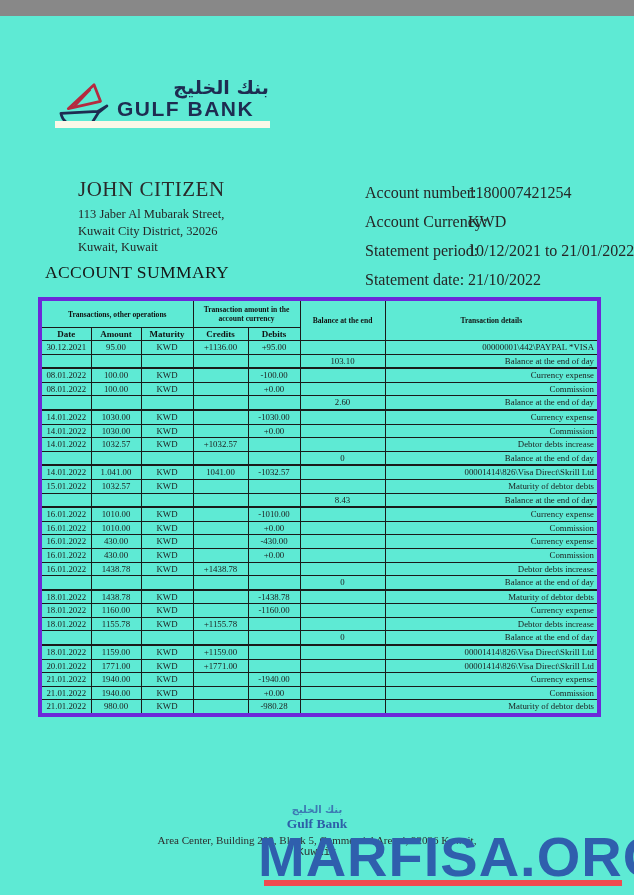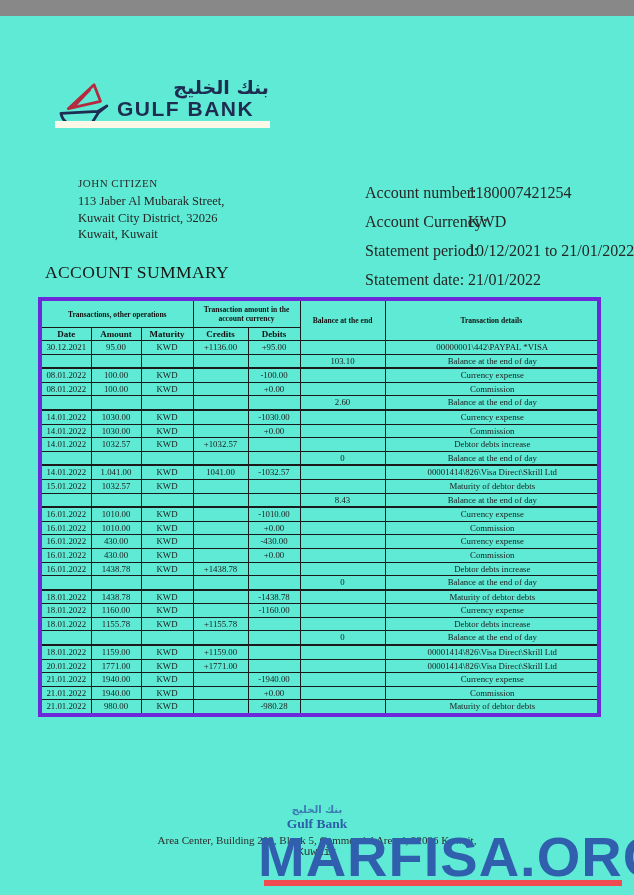--- a/index.html
+++ b/index.html
@@ -19,21 +19,21 @@
     font-size:19px; line-height:22px; color:#1e2c51;
   }
   .logo-name {
     display:block; font-family:"Liberation Sans", sans-serif; font-weight:bold;
     font-size:21px; line-height:21px; letter-spacing:1.5px; color:#1e2c51;
   }
   .logo-underline { position:absolute; left:55px; top:105px; width:215px; height:7px; background:#fcf8e8; }
 
   
   .customer { position:absolute; left:78px; top:161px; }
-  .customer-name { font-size:11px; letter-spacing:0.5px; color:#2a2a2a; margin-bottom:4px; }
+  .customer-name { font-size:21px; letter-spacing:0.5px; color:#2a2a2a; margin-bottom:4px; }
   .customer-address div { font-size:12.5px; line-height:16.5px; color:#262626; }
 
   .account-info { position:absolute; left:365px; top:170px; display:grid; grid-template-columns:103px auto; row-gap:15px; font-size:16px; line-height:14px; color:#262626; }
   .account-info .lbl { white-space:nowrap; }
   .account-info .val { white-space:nowrap; }
 
   
   .summary-title { position:absolute; left:45px; top:246px; font-size:17.5px; font-weight:normal; letter-spacing:0.4px; color:#161616; }
 
   
@@ -43,21 +43,21 @@
     border:4px solid #6d28d9;
   }
   .stmt th, .stmt td { border:1px solid #1a1a1a; overflow:hidden; }
   .stmt thead th { font-weight:bold; text-align:center; vertical-align:middle; color:#111; }
   .stmt .group-th { font-size:7.6px; line-height:9px; height:24px; padding:1px 6px; }
   .stmt .sub-th { font-size:9px; height:12px; line-height:12px; padding:0; }
   .stmt td {
     font-size:8.8px; height:12.6px; line-height:12.6px;
     padding:0 3px; text-align:center; white-space:nowrap; color:#1c1c1c;
   }
-  .stmt td.details { text-align:center; padding-left:5px; }
+  .stmt td.details { text-align:right; padding-left:5px; }
   .stmt tr.balance-row td { border-bottom:2px solid #1a1a1a; }
 
   
   .footer { position:absolute; left:0; width:634px; top:788px; text-align:center; }
   .footer-arabic { font-family:"DejaVu Sans", sans-serif; font-size:10px; font-weight:bold; letter-spacing:2px; color:#3d79b3; direction:rtl; }
   .footer-bank { font-size:13.5px; font-weight:bold; color:#2d5fa8; margin-top:1px; }
   .footer-address { font-size:11px; color:#2d2d2d; margin-top:2px; }
   .footer-country { font-size:11px; color:#2d2d2d;font-family:Liberation Mono, monospace; }
 
   
@@ -96,21 +96,21 @@
   </div>
 
   <div class="account-info">
     <span class="lbl">Account number:</span>
     <span class="val">1180007421254</span>
     <span class="lbl">Account Currency:</span>
     <span class="val">KWD</span>
     <span class="lbl">Statement period:</span>
     <span class="val">10/12/2021 to 21/01/2022</span>
     <span class="lbl">Statement date:</span>
-    <span class="val">21/01/2022</span>
+    <span class="val">21/10/2022</span>
   </div>
 
   <div class="summary-title">ACCOUNT SUMMARY</div>
 
   <table class="stmt">
     <colgroup>
       <col style="width:51px">
         <col style="width:50px">
         <col style="width:52px">
       <col style="width:55px">

